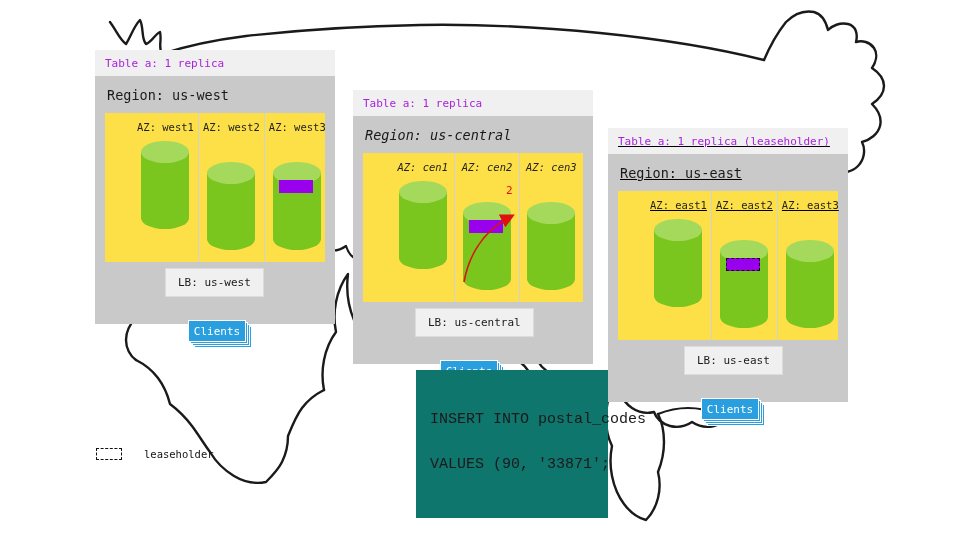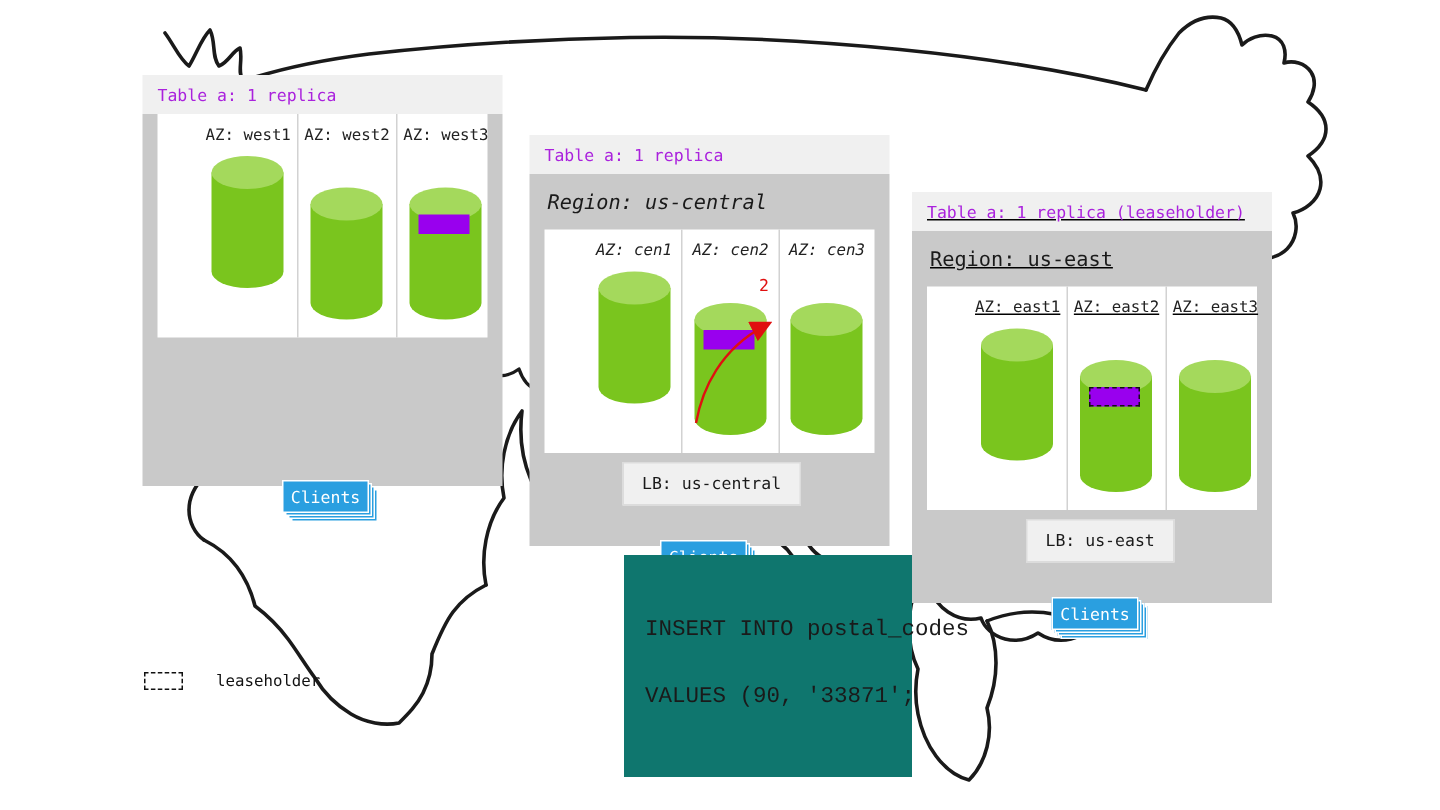--- a/index.html
+++ b/index.html
@@ -33,21 +33,21 @@
     background:#c9c9c9;
     padding:0 10px 10px 10px;
   }
   .region-title{
     font-size:13.5px;
     color:#1a1a1a;
     padding:11px 2px 10px 2px;
     white-space:nowrap;
   }
   .az-row{
-    background:#ffffff;
+    background:#fde047;
     display:flex;
     position:relative;
     padding-left:28px;
   }
   .az{
     flex:1 1 0;
     padding:8px 4px 10px 4px;
     position:relative;
     display:flex;
     flex-direction:column;
@@ -199,20 +199,21 @@
              C660 490 660 480 658 472 C662 462 664 452 664 442
              C664 432 662 422 658 414" stroke="#1a1a1a" stroke-width="2.4" stroke-linecap="round" stroke-linejoin="round"></path>
     <path d="M658 414 C668 410 678 408 688 408 C698 408 708 410 716 414" stroke="#1a1a1a" stroke-width="2.2" stroke-linecap="round" stroke-linejoin="round"></path>
     <path d="M716 414 C724 410 732 404 738 398" stroke="#1a1a1a" stroke-width="2.2" stroke-linecap="round" stroke-linejoin="round"></path>
     <path d="M200 116 C196 110 192 104 190 98" stroke="#1a1a1a" stroke-width="2.2" stroke-linecap="round" stroke-linejoin="round"></path>
   </svg>
 
   <div class="region" id="region-west" style="left:95px;top:50px;width:240px;">
     <div class="region-header">Table a: 1 replica</div>
     <div class="region-body" style="height:238px;">
+      <div class="region-title">Region: us-west</div>
       <div class="az-row">
         <div class="az">
           <div class="az-label">AZ: west1</div>
           <div class="cyl">
             <svg width="52" height="92" viewBox="0 0 52 92">
               <path d="M2 13 L2 79 A24 11 0 0 0 50 79 L50 13 Z" fill="#7ac51e"></path>
               <ellipse cx="26" cy="13" rx="24" ry="11" fill="#a4d95c"></ellipse>
             </svg>
           </div>
         </div>
@@ -230,20 +231,21 @@
           <div class="cyl">
             <svg width="52" height="92" viewBox="0 0 52 92">
               <path d="M2 13 L2 79 A24 11 0 0 0 50 79 L50 13 Z" fill="#7ac51e"></path>
               <ellipse cx="26" cy="13" rx="24" ry="11" fill="#a4d95c"></ellipse>
             </svg>
             <div class="chip" style="left:8px;top:20px;width:34px;height:13px;"></div>
           </div>
         </div>
       </div>
     </div>
+    <div class="lb" style="left:70px;top:218px;">LB: us-west</div>
     <div class="clients" style="left:93px;top:270px;">
       <div class="sheet s3"></div>
       <div class="sheet s2"></div>
       <div class="sheet s1"></div>
       <div class="sheet s0">Clients</div>
     </div>
   </div>
 
   <div class="region" id="region-central" style="left:353px;top:90px;width:240px;">
     <div class="region-header">Table a: 1 replica</div>

